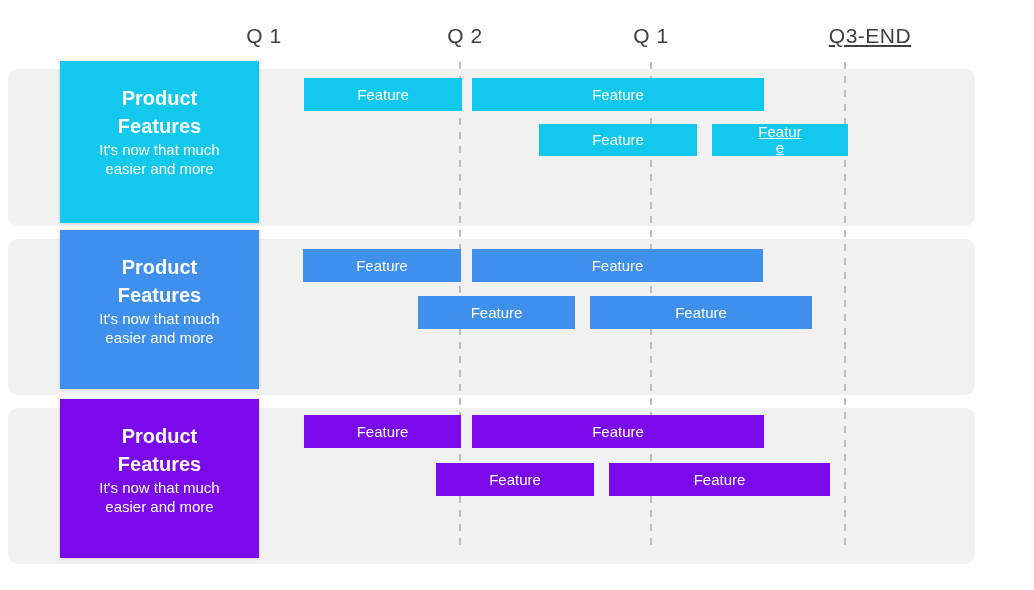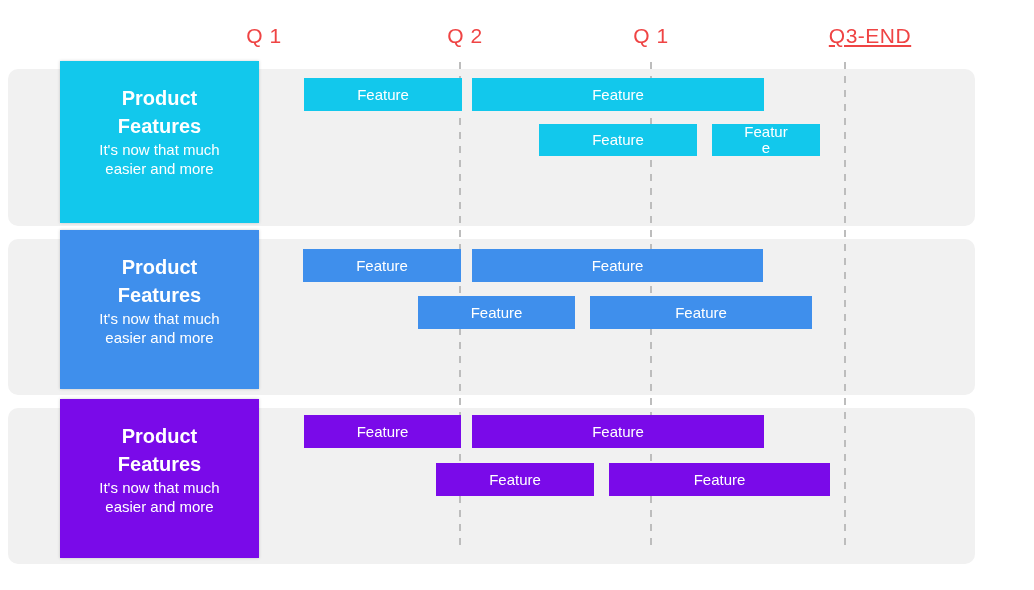--- a/index.html
+++ b/index.html
@@ -12,21 +12,21 @@
     background:#ffffff;
     overflow:hidden;
   }
 
   
   .qlabel {
     position:absolute;
     top:24px;
     transform:translateX(-50%);
     font-size:21px;
-    color:#ef4444;
+    color:#404040;
     letter-spacing:0.5px;
     white-space:nowrap;
   }
   .q1 { left:264px; }
   .q2 { left:465px; }
   .q3 { left:651px; }
   .q3end { left:870px;text-decoration:underline; }
 
   
   .gridline {
@@ -115,21 +115,21 @@
     <div class="label-box box1" style="background: rgb(18, 200, 236);">
       <div class="box-title">Product
 Features</div>
       <div class="box-subtitle">It's now that much
 easier and more</div>
     </div>
     <div class="bars">
         <div class="bar" style="left: 304px; top: 78px; width: 158px; height: 33px; background: rgb(18, 200, 236);"><span>Feature</span></div>
         <div class="bar" style="left: 472px; top: 78px; width: 292px; height: 33px; background: rgb(18, 200, 236);"><span>Feature</span></div>
         <div class="bar" style="left: 539px; top: 124px; width: 158px; height: 32px; background: rgb(18, 200, 236);"><span>Feature</span></div>
-        <div class="bar" style="left: 712px; top: 124px; width: 108px; height: 32px; background: rgb(18, 200, 236);"><span>Featur
+        <div class="bar" style="left: 712px; top: 124px; width: 136px; height: 32px; background: rgb(18, 200, 236); text-decoration: underline;"><span>Featur
 e</span></div>
       </div>
   </section>
 
   <section class="lane">
     <div class="row row2"></div>
     <div class="label-box box2" style="background: rgb(63, 143, 236);">
       <div class="box-title">Product
 Features</div>
       <div class="box-subtitle">It's now that much

